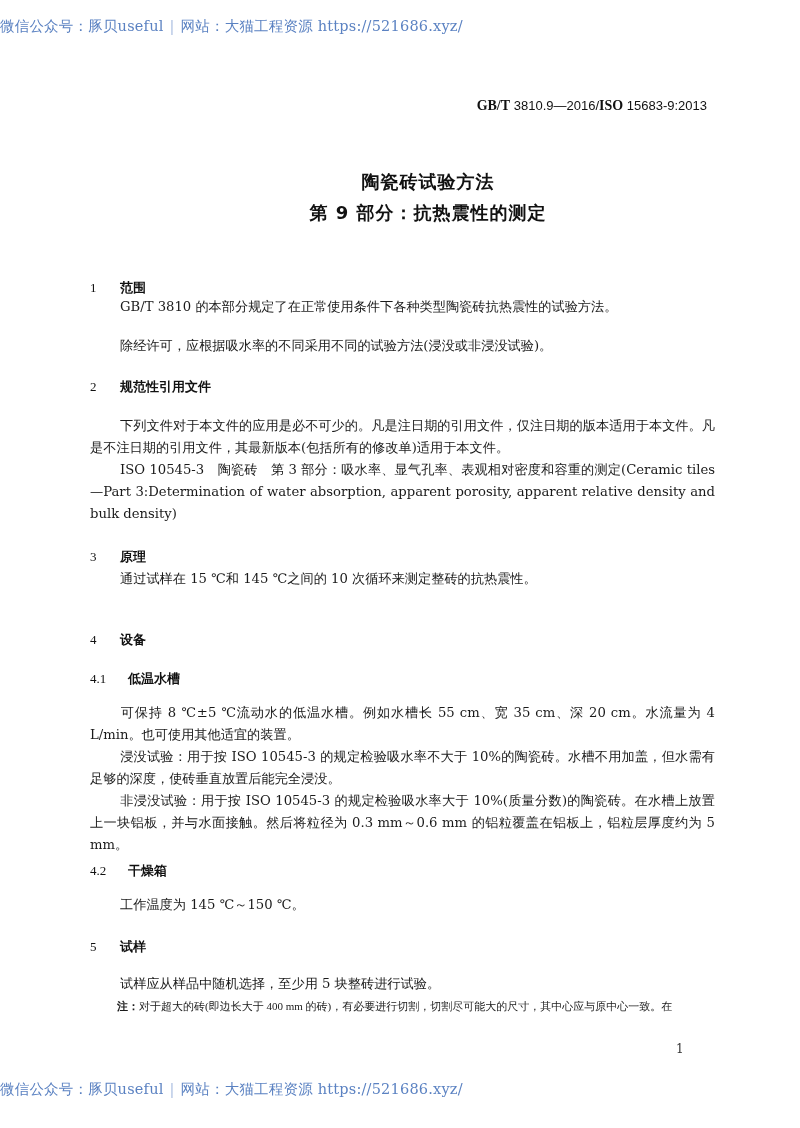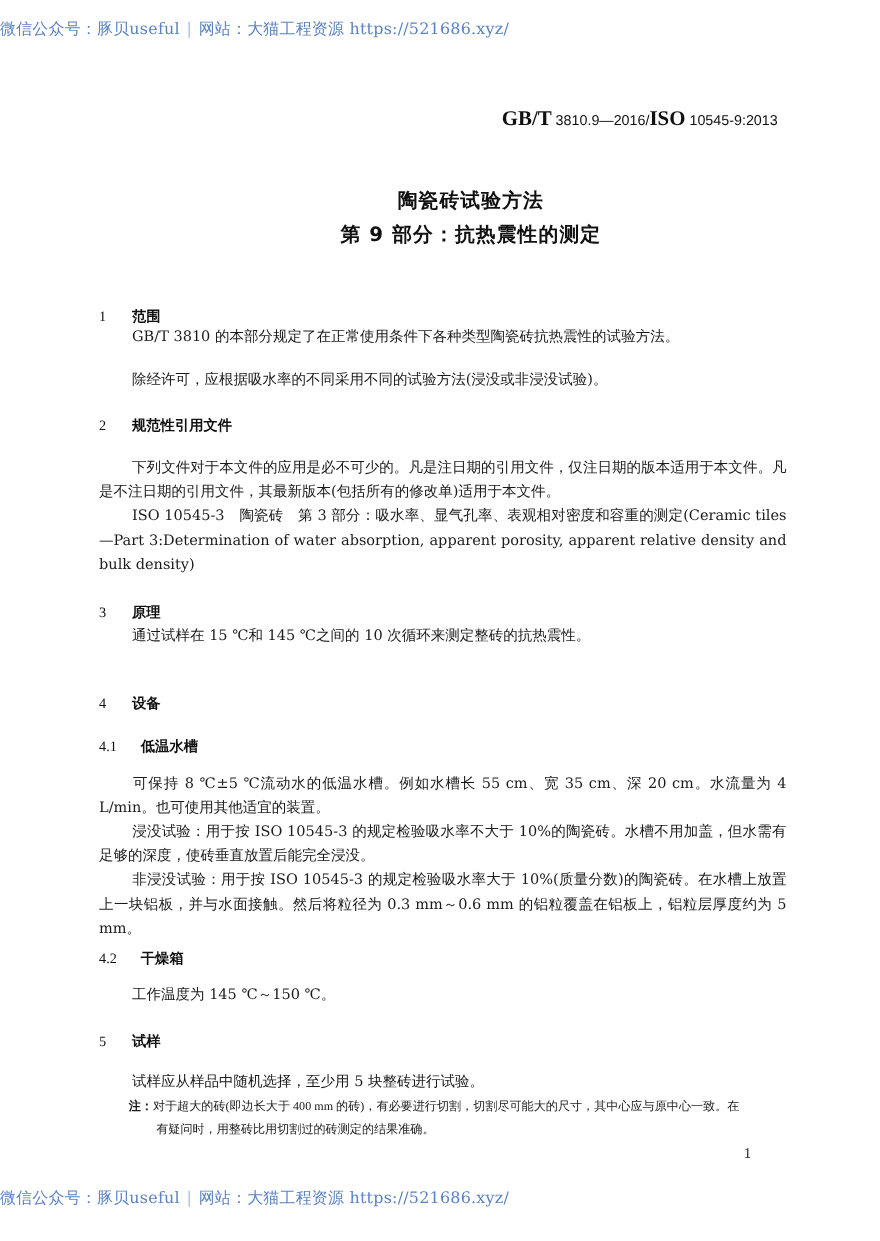--- a/index.html
+++ b/index.html
@@ -14,21 +14,21 @@
     font-family: "DejaVu Serif", "Liberation Serif", serif;
   }
   .watermark .sep { color: #a9bde0; margin: 0 6px; }
   .wm-top { top: 17px; }
   .wm-bottom { top: 1080px; }
   .std-code {
     position: absolute; top: 98px; right: 93px;
     font-size: 13px; color: #111;
     font-family: "Liberation Sans", "DejaVu Sans", sans-serif;
   }
-  .std-code b { font-family: "Liberation Serif", serif; font-weight: bold; font-size: 19px; }
+  .std-code b { font-family: "Liberation Serif", serif; font-weight: bold; font-size: 14px; }
   .title {
     position: absolute; left: 0; width: 800px; text-align: center;
     font-family: "DejaVu Sans", "Liberation Sans", sans-serif;
     font-size: 18px; font-weight: bold; color: #111; letter-spacing: 1px; margin-left: 28px;
   }
   .t1 { top: 170px; }
   .t2 { top: 201px; }
   .h {
     position: absolute; left: 90px;
     font-family: Liberation Serif, serif;
@@ -54,21 +54,21 @@
   }
 </style>
 </head>
 <body>
 
 <div class="watermark wm-top">
   <span>微信公众号：豚贝useful</span><span class="sep">|</span><span>网站：大猫工程资源 https://521686.xyz/</span>
 </div>
 
 <div class="std-code">
-  <b>GB/T</b><span> 3810.9—2016/</span><b>ISO</b><span> 10545-9:2013</span>
+  <b>GB/T</b><span> 3810.9—2016/</span><b>ISO</b><span> 15683-9:2013</span>
 </div>
 
 <div class="title t1">陶瓷砖试验方法</div>
 <div class="title t2">第 9 部分：抗热震性的测定</div>
 
 <div class="h" style="top:279px">
   <span class="num">1</span><span>范围</span>
 </div>
 <div class="p" style="top:296px">
   <span class="ind"></span><span>GB/T 3810 的本部分规定了在正常使用条件下各种类型陶瓷砖抗热震性的试验方法。</span>
@@ -119,20 +119,19 @@
 </div>
 
 <div class="h" style="top:938px">
   <span class="num">5</span><span>试样</span>
 </div>
 <div class="p" style="top:973px">
   <span class="ind"></span><span>试样应从样品中随机选择，至少用 5 块整砖进行试验。</span>
 </div>
 <div class="note" style="top:996px">
   <span class="lbl">注：</span><span>对于超大的砖(即边长大于 400 mm 的砖)，有必要进行切割，切割尽可能大的尺寸，其中心应与原中心一致。在</span>
-  <span class="cont">有疑问时，用整砖比用切割过的砖测定的结果准确。</span>
 </div>
 
 <div class="page-num">1</div>
 
 <div class="watermark wm-bottom">
   <span>微信公众号：豚贝useful</span><span class="sep">|</span><span>网站：大猫工程资源 https://521686.xyz/</span>
 </div>
 
 </body></html>

